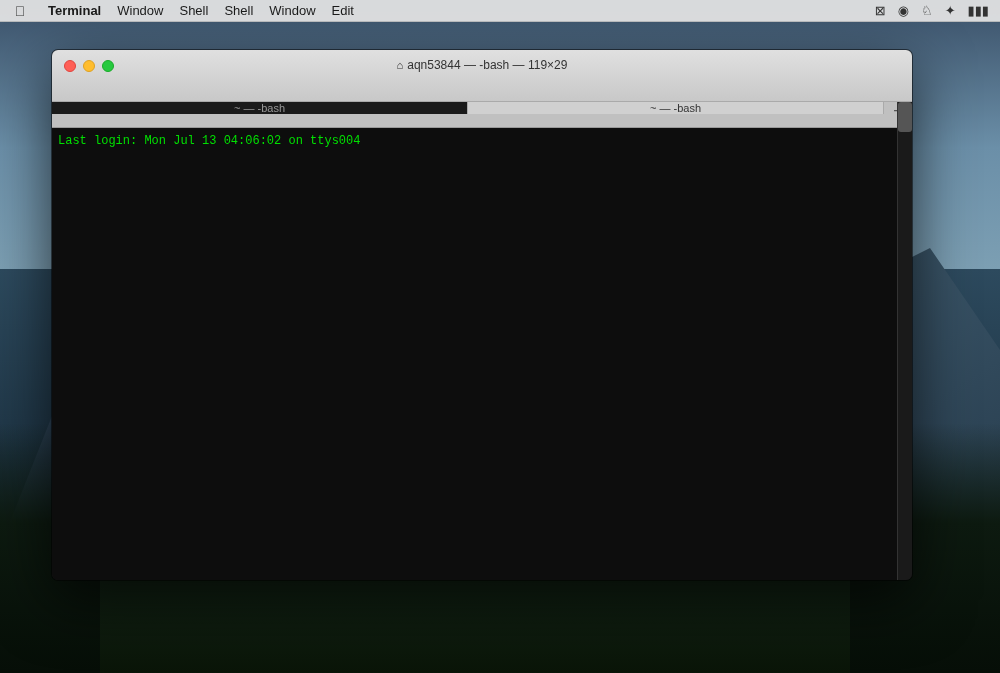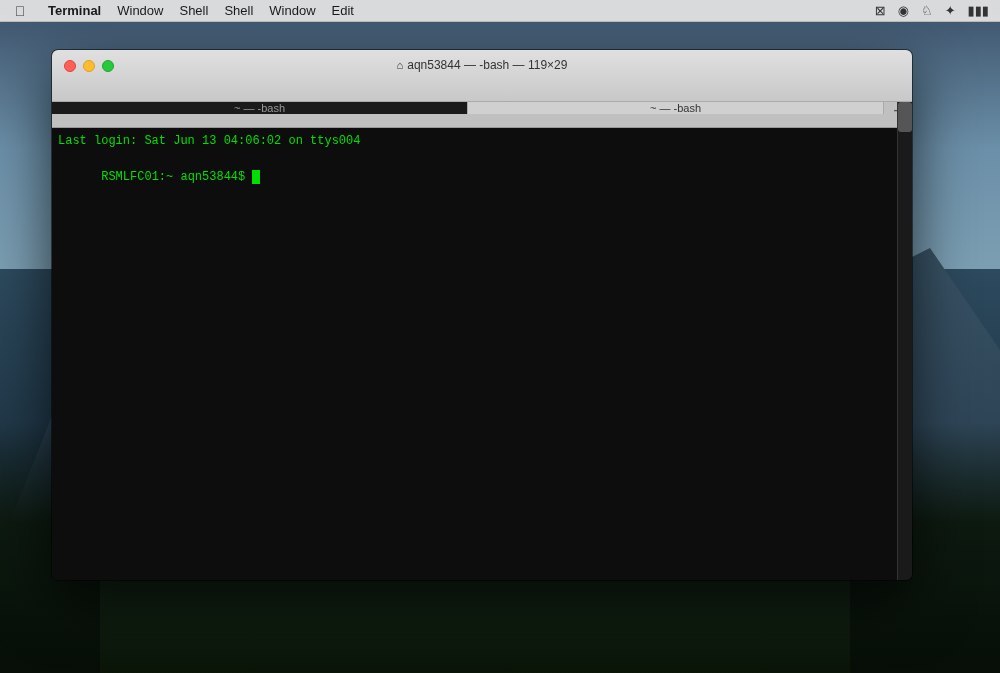--- a/index.html
+++ b/index.html
@@ -338,22 +338,19 @@
     </div>
   </div>
 
   <div id="tab-bar">
     <div class="tab active">~ — -bash</div>
     <div class="tab">~ — -bash</div>
     <div class="tab-add">+</div>
   </div>
 
   <div id="terminal-content">
-    <div class="terminal-line text-green">Last login: Sat Jun 13 04:06:02 on ttys004</div>
-    <div class="terminal-line">
-      <span class="text-green">RSMLFC01:~ aqn53844$ </span><span class="cursor"></span>
-    </div>
+    <div class="terminal-line text-green">Last login: Mon Jul 13 04:06:02 on ttys004</div>
   </div>
 
   <div id="scrollbar">
     <div id="scrollbar-thumb"></div>
   </div>
 </div>
 
 </body></html>

